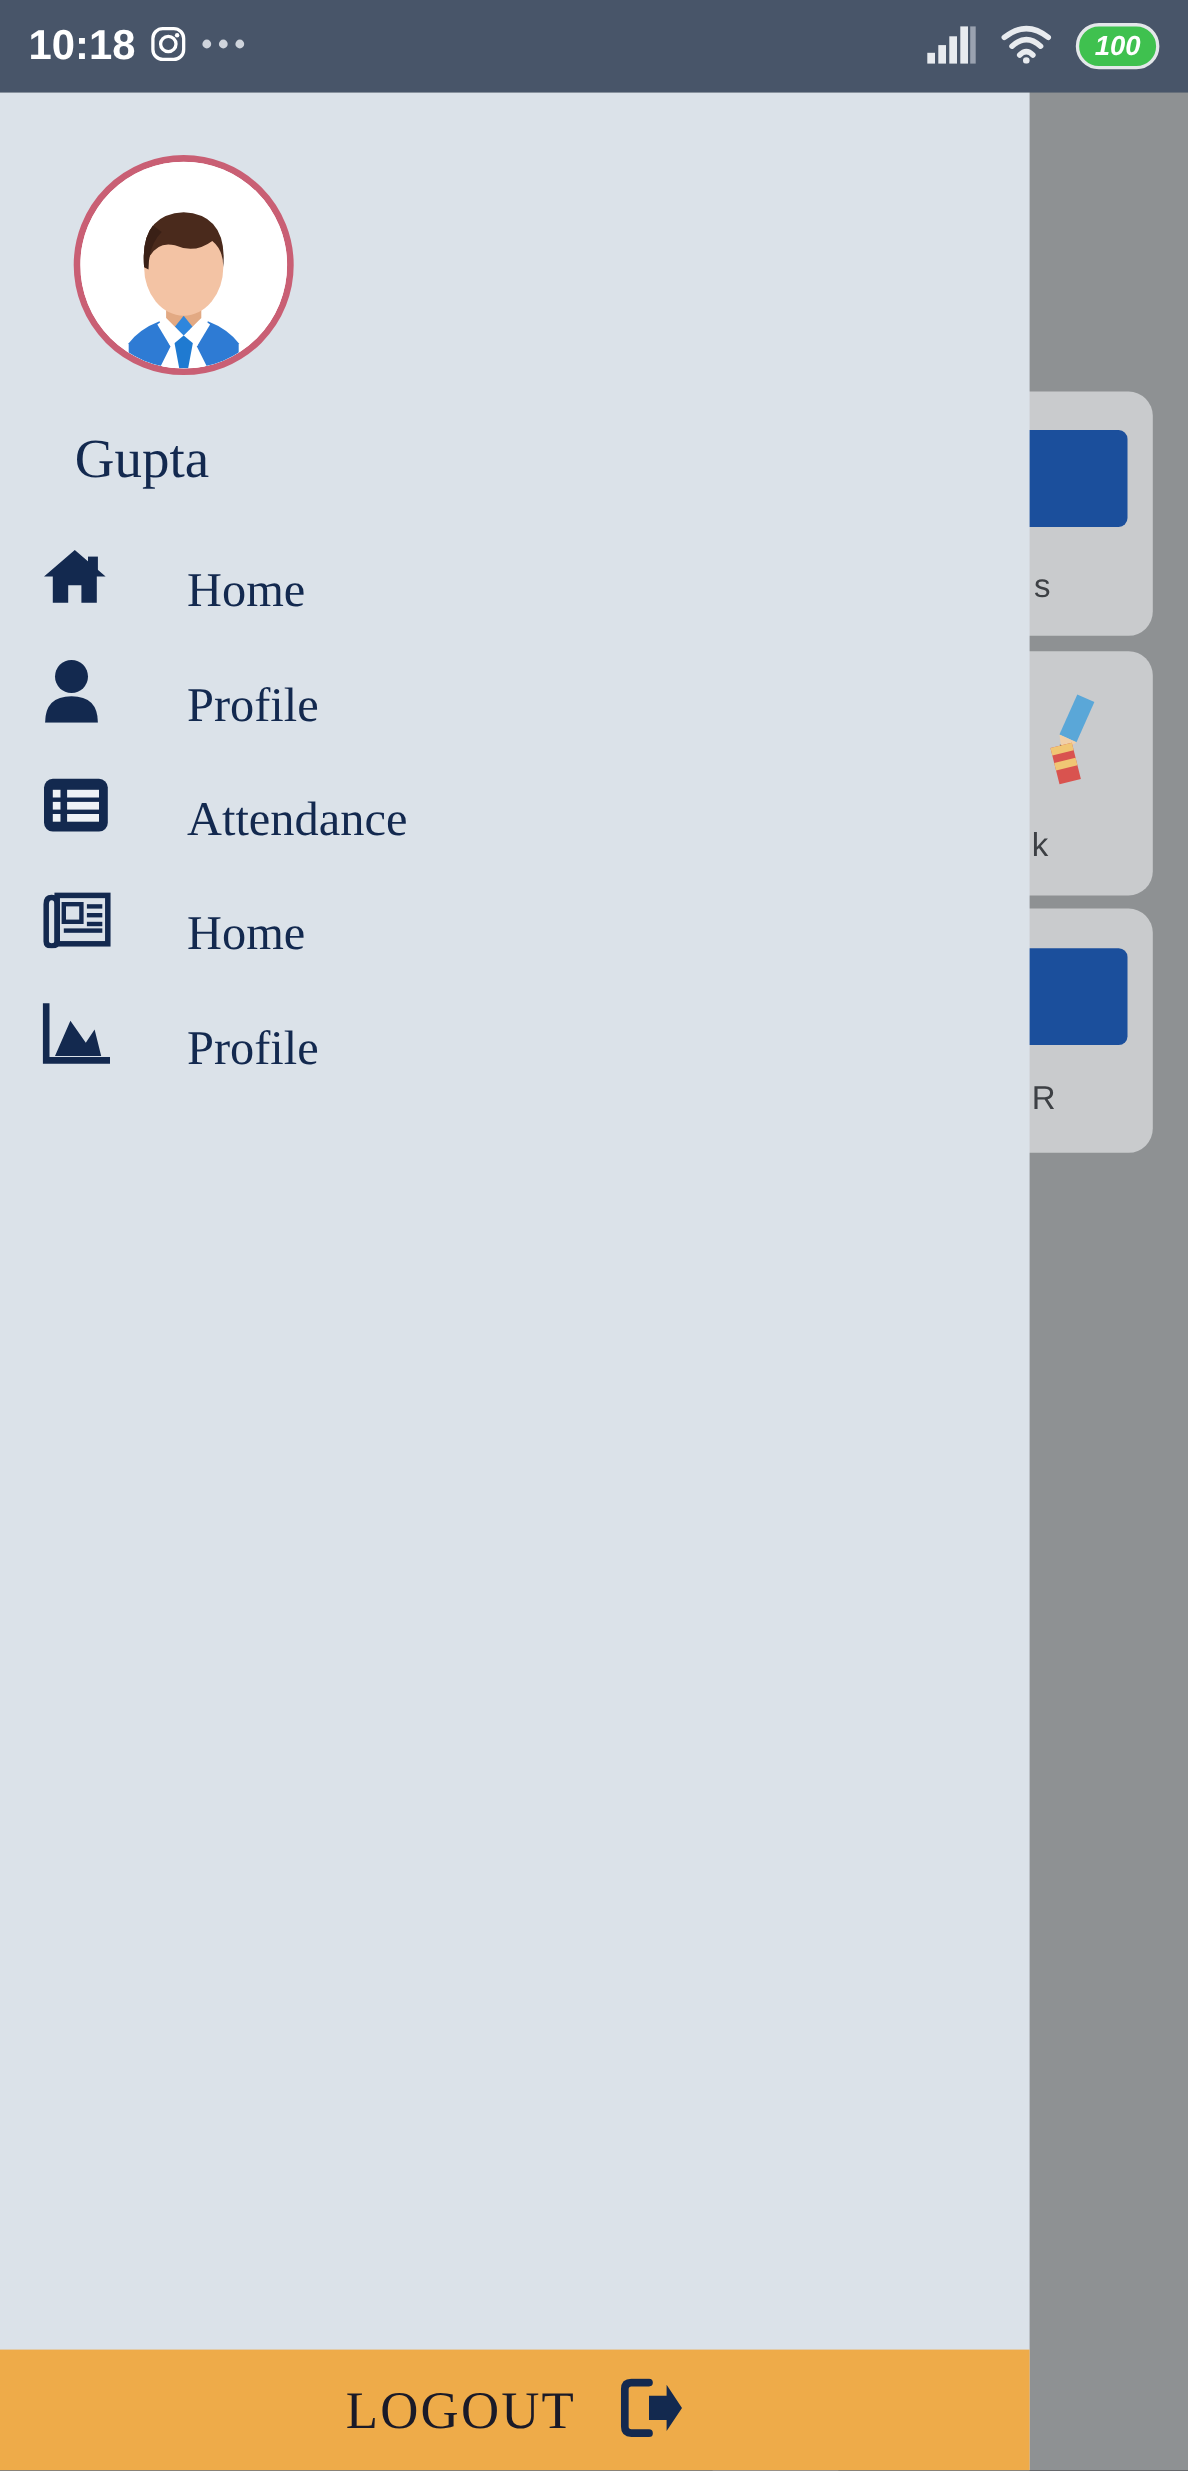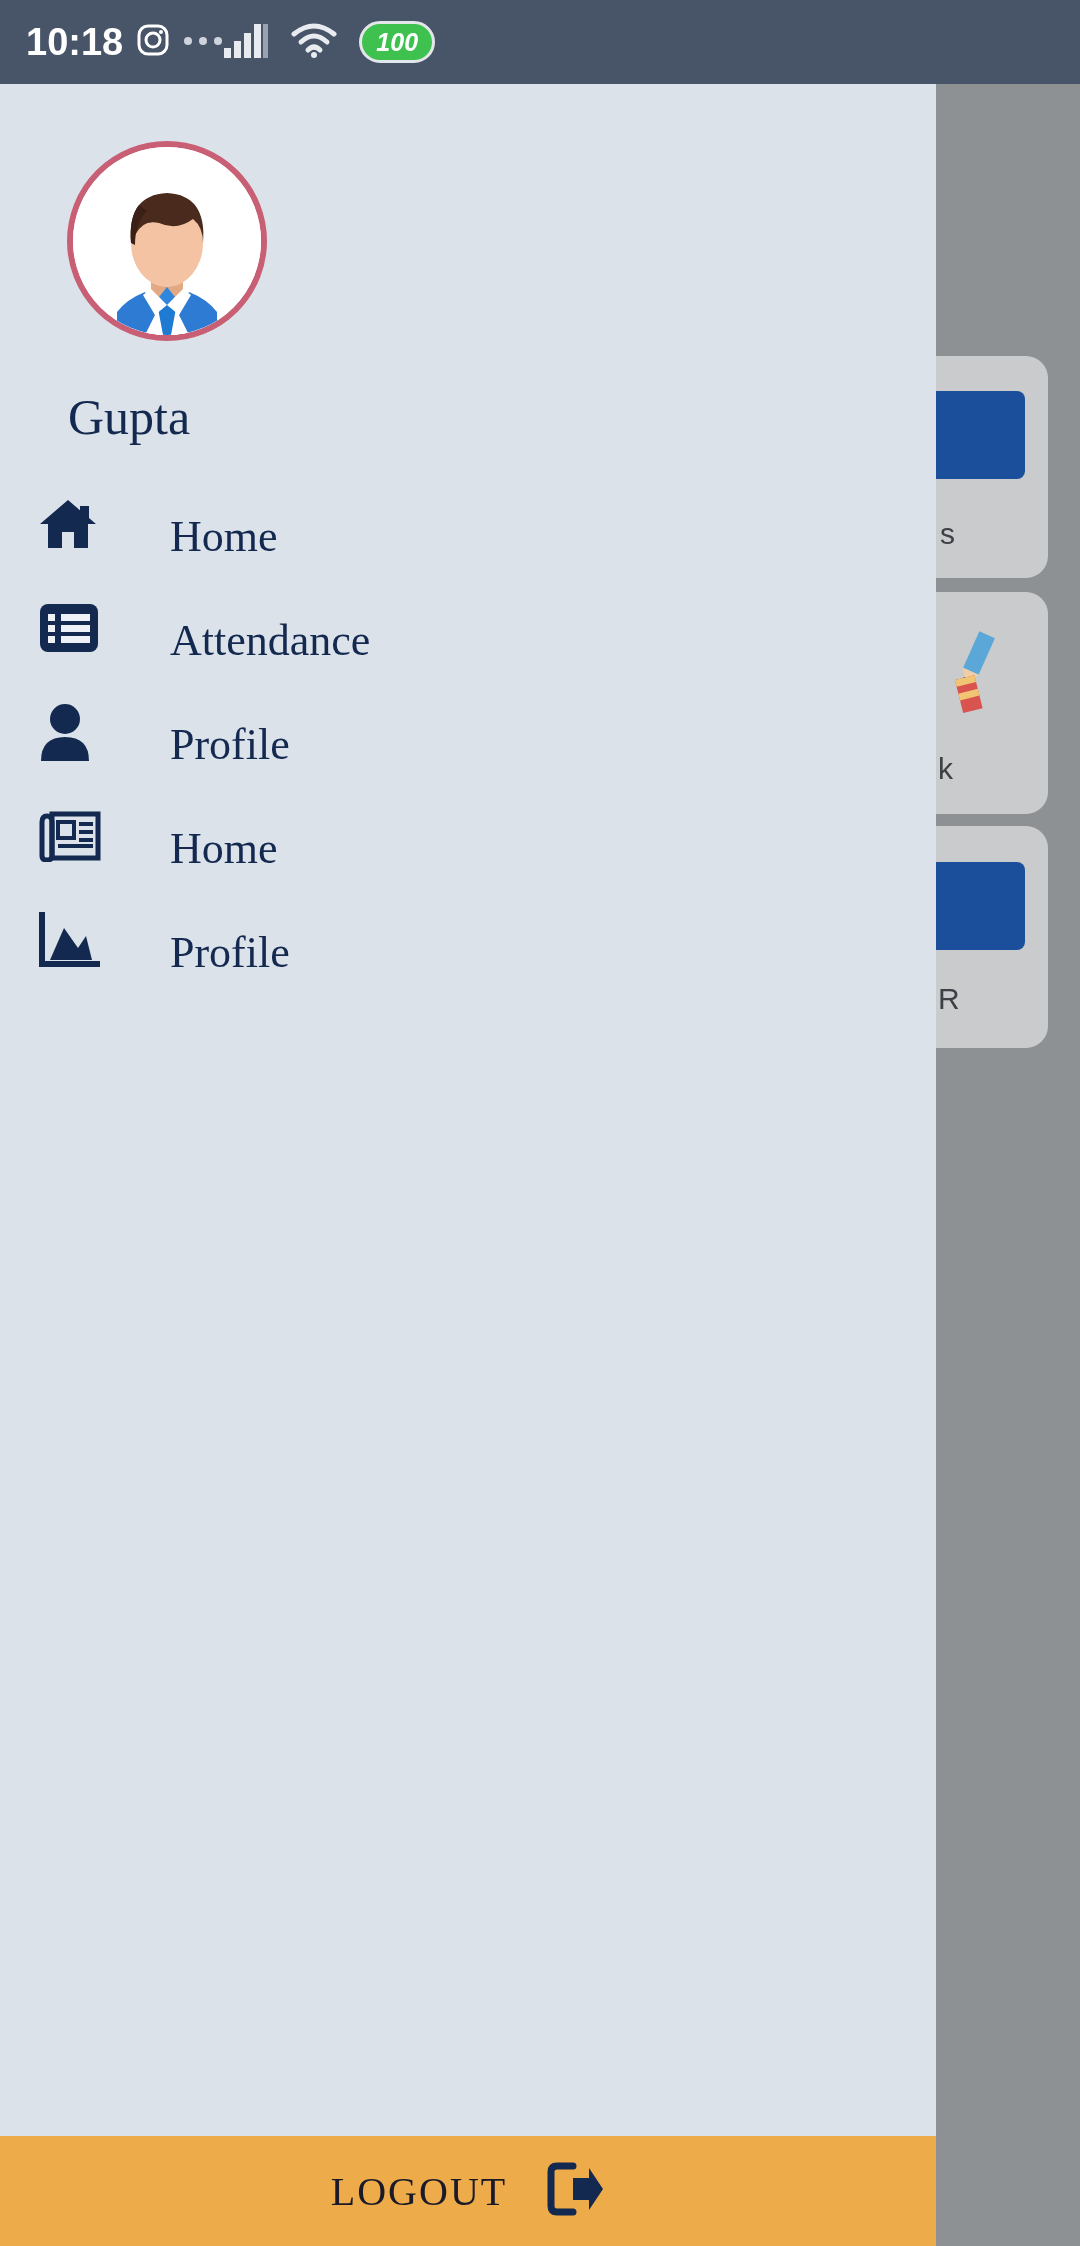--- a/index.html
+++ b/index.html
@@ -66,21 +66,21 @@
   }
 
   
   #statusbar {
     position: absolute;
     left: 0; top: 0;
     width: 1080px; height: 84px;
     background: #485569;
     display: flex;
     align-items: center;
-    justify-content: flex-start;
+    justify-content: space-between;
     padding: 0 26px;
     box-sizing: border-box;
     z-index: 40;
   }
   #status-left {
     display: flex;
     align-items: center;
     gap: 14px;
   }
   #clock {
@@ -192,21 +192,21 @@
     height: 110px;
     background: #eeab49;
     display: flex;
     align-items: center;
     justify-content: center;
     gap: 40px;
     cursor: pointer;
   }
   #logout-label {
     color: #1a1a28;
-    font-size: 40px;
+    font-size: 48px;
     letter-spacing: 2px;
     font-family: "Liberation Serif", serif;
   }
 </style>
 </head>
 <body>
 
 <div id="screen">
 
   <div id="bg-app">
@@ -278,43 +278,43 @@
             <svg width="60" height="56" viewBox="0 0 60 56">
               <path d="M30 4 L58 28 L50 28 L50 52 L36 52 L36 36 L24 36 L24 52 L10 52 L10 28 L2 28 Z" fill="#13294f"></path>
               <rect x="42" y="10" width="9" height="14" fill="#13294f"></rect>
             </svg>
           </span>
           <span class="menu-label">Home</span>
         </div>
 
         <div class="menu-item">
           <span class="menu-icon">
+            <svg width="54" height="58" viewBox="0 0 54 58">
+              <circle cx="27" cy="16" r="15" fill="#13294f"></circle>
+              <path d="M3 58 Q3 34 27 34 Q51 34 51 58 Z" fill="#13294f"></path>
+            </svg>
+          </span>
+          <span class="menu-label">Profile</span>
+        </div>
+
+        <div class="menu-item">
+          <span class="menu-icon">
             <svg width="62" height="52" viewBox="0 0 62 52">
               <rect x="2" y="2" width="58" height="48" rx="8" fill="#13294f"></rect>
               <rect x="10" y="12" width="7" height="7" fill="#eef2f6"></rect>
               <rect x="10" y="23" width="7" height="7" fill="#eef2f6"></rect>
               <rect x="10" y="34" width="7" height="7" fill="#eef2f6"></rect>
               <rect x="23" y="12" width="29" height="7" fill="#eef2f6"></rect>
               <rect x="23" y="23" width="29" height="7" fill="#eef2f6"></rect>
               <rect x="23" y="34" width="29" height="7" fill="#eef2f6"></rect>
             </svg>
           </span>
           <span class="menu-label">Attendance</span>
         </div>
 
-        <div class="menu-item">
-          <span class="menu-icon">
-            <svg width="54" height="58" viewBox="0 0 54 58">
-              <circle cx="27" cy="16" r="15" fill="#13294f"></circle>
-              <path d="M3 58 Q3 34 27 34 Q51 34 51 58 Z" fill="#13294f"></path>
-            </svg>
-          </span>
-          <span class="menu-label">Profile</span>
-        </div>
-
 
         <div class="menu-item">
           <span class="menu-icon">
             <svg width="64" height="52" viewBox="0 0 64 52">
               <path d="M4 12 Q4 6 9 6 Q14 6 14 12 L14 46 Q14 50 9 50 Q4 50 4 46 Z" fill="none" stroke="#13294f" stroke-width="5"></path>
               <rect x="14" y="4" width="46" height="44" fill="none" stroke="#13294f" stroke-width="5"></rect>
               <rect x="20" y="12" width="16" height="16" fill="none" stroke="#13294f" stroke-width="4"></rect>
               <rect x="41" y="12" width="14" height="4" fill="#13294f"></rect>
               <rect x="41" y="20" width="14" height="4" fill="#13294f"></rect>
               <rect x="41" y="28" width="14" height="4" fill="#13294f"></rect>

